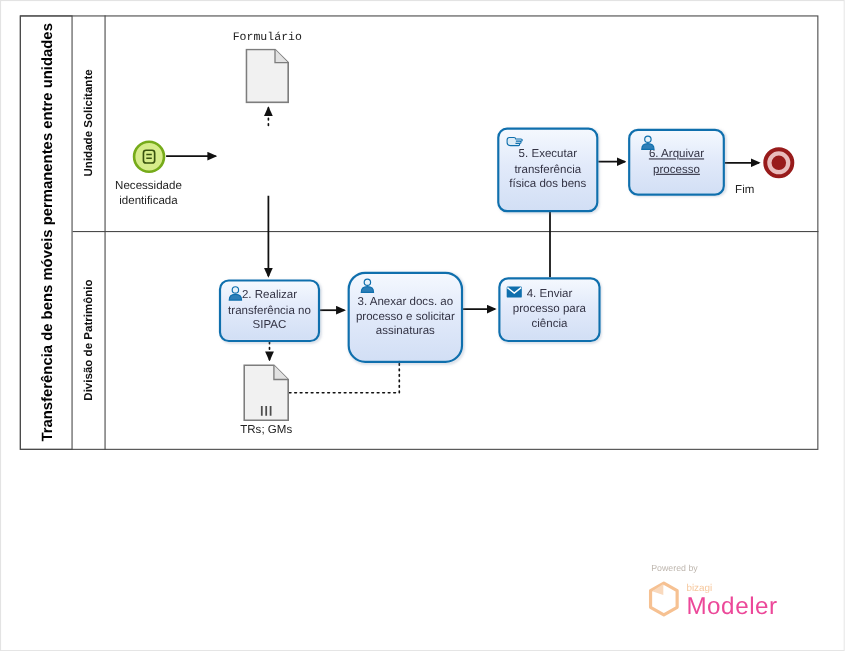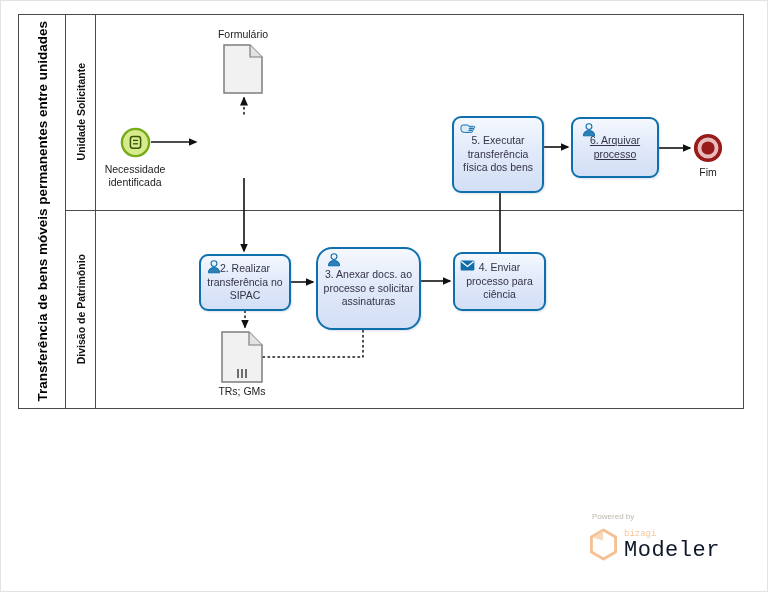--- a/index.html
+++ b/index.html
@@ -34,24 +34,24 @@
   .event{position:absolute;}
   .evt-label{position:absolute;text-align:center;font-size:10.5px;line-height:1.25;color:#222;}
   
   .doc{position:absolute;}
   .doc-label{position:absolute;text-align:center;font-size:10.5px;color:#222;}
   
   svg.connectors{position:absolute;left:0;top:0;pointer-events:none;}
   
   .brand{position:absolute;left:588px;top:463px;width:170px;}
   .powered{font-size:8px;color:#beb6ae;margin-left:3px;margin-bottom:6px;margin-top:48px;}
-  .brand-row{display:flex;align-items:center;font-family:Liberation Mono, monospace;}
+  .brand-row{display:flex;align-items:center;}
   .brand-texts{margin-left:6px;}
   .brand-bizagi{font-size:9px;color:#f6c79c;margin-top:2px;}
-  .brand-modeler{font-size:22px;color:#0f172a;line-height:1;margin-top:1px;letter-spacing:.5px;}
+  .brand-modeler{font-size:22px;color:#ec4899;line-height:1;margin-top:1px;letter-spacing:.5px;}
 </style>
 </head>
 <body>
 
 <div id="screen">
 
   <div class="pool-frame"></div>
   <div class="lane-divider"></div>
   <div class="title-strip">
     <div class="vtext pool-title">Transferência de bens móveis permanentes entre unidades</div>
@@ -130,23 +130,23 @@
     </svg>
     <span>6. Arquivar processo</span>
   </div>
 
   <div class="event" style="left:692px;top:132px;width:30px;height:30px;">
     <svg width="30" height="30" viewBox="0 0 30 30">
       <circle cx="15" cy="15" r="12.3" fill="#e9bcbc" stroke="#981b1b" stroke-width="3.6"></circle>
       <circle cx="15" cy="15" r="6.6" fill="#981b1b"></circle>
     </svg>
   </div>
-  <div class="evt-label" style="left:687px;top:165px;width:40px;">Fim</div>
+  <div class="evt-label" style="left:656px;top:165px;width:40px;">Fim</div>
 
-  <div class="doc-label" style="left:200px;top:27px;width:84px;">Formulário</div>
+  <div class="doc-label" style="left:200px;top:27px;width:84px;font-family:Liberation Mono, monospace;">Formulário</div>
   <div class="doc" style="left:222px;top:43px;width:40px;height:50px;">
     <svg width="40" height="50" viewBox="0 0 40 50">
       <path d="M1 1 H27 L39 13 V49 H1 Z" fill="#f1f1f1" stroke="#7d7d7d" stroke-width="1.5"></path>
       <path d="M27 1 V13 H39" fill="#e2e2e2" stroke="#7d7d7d" stroke-width="1.2"></path>
     </svg>
   </div>
 
   <div class="doc" style="left:220px;top:330px;width:42px;height:52px;">
     <svg width="42" height="52" viewBox="0 0 42 52">
       <path d="M1 1 H28 L41 14 V51 H1 Z" fill="#f1f1f1" stroke="#7d7d7d" stroke-width="1.5"></path>

